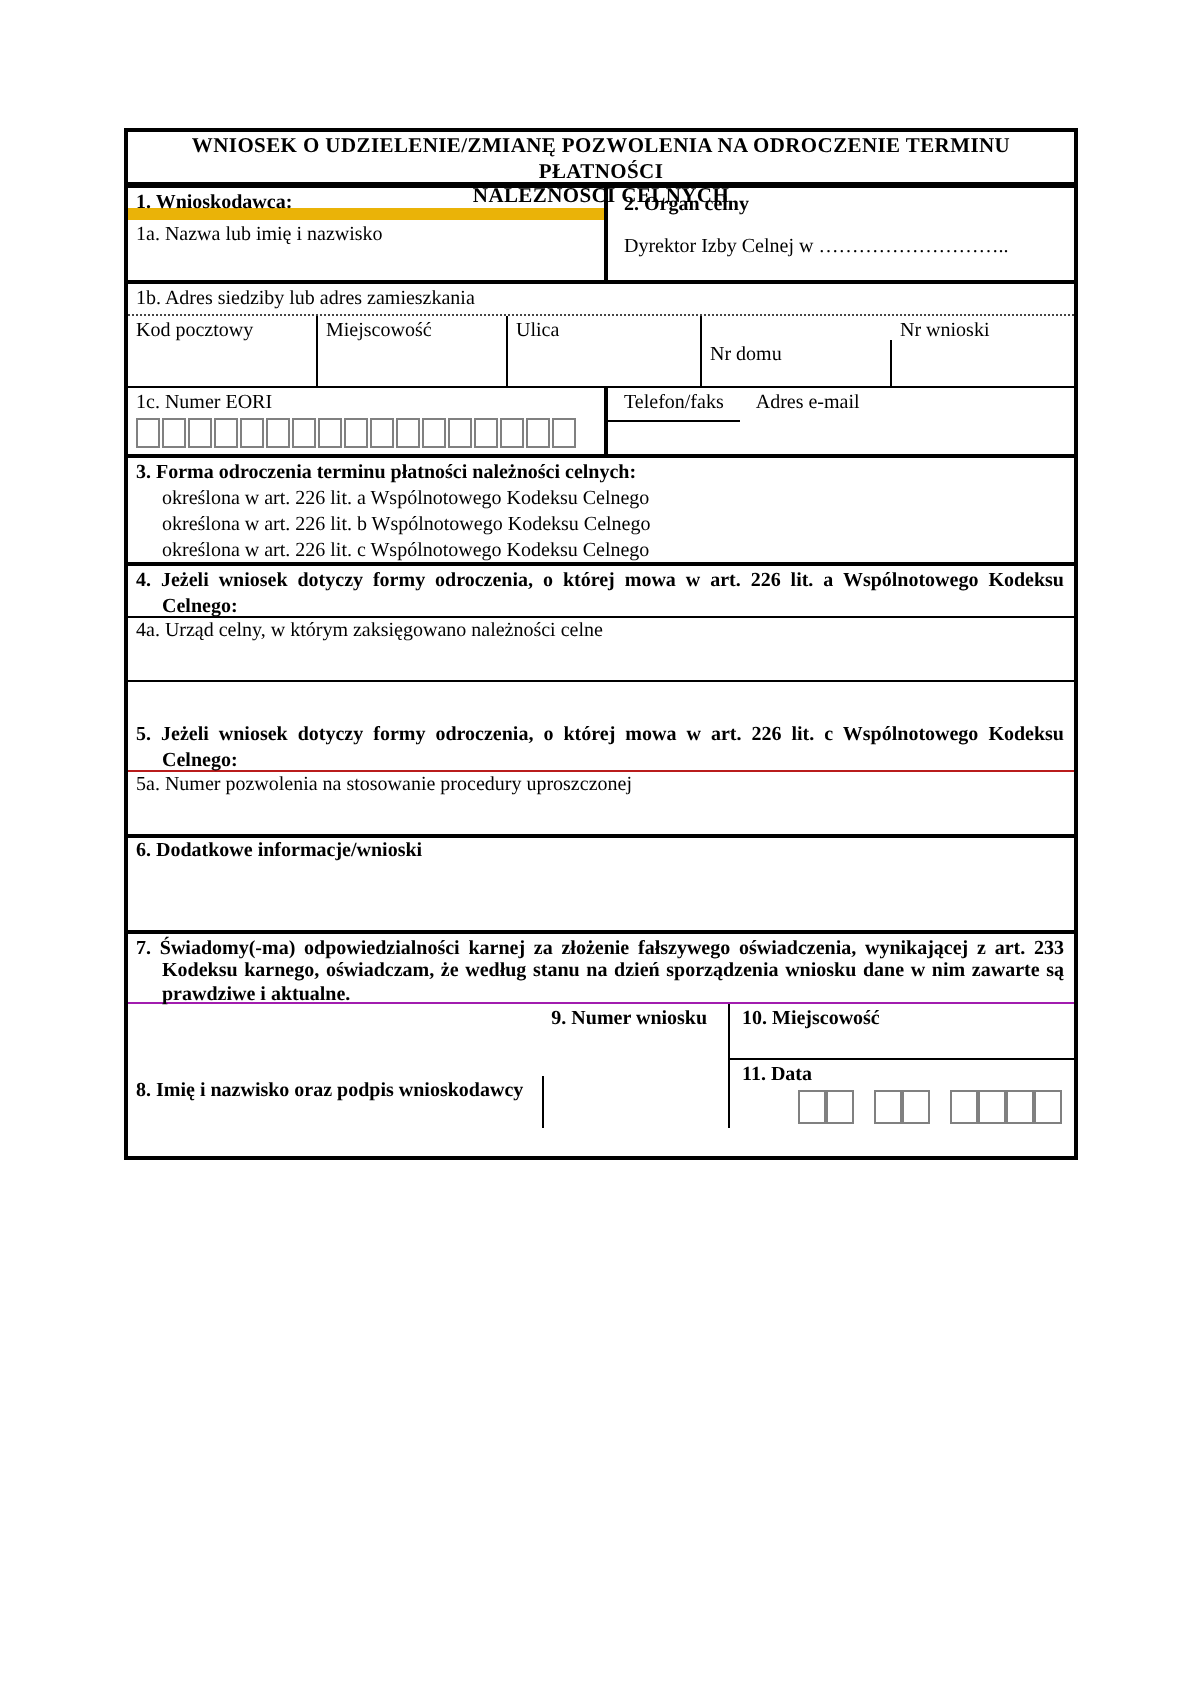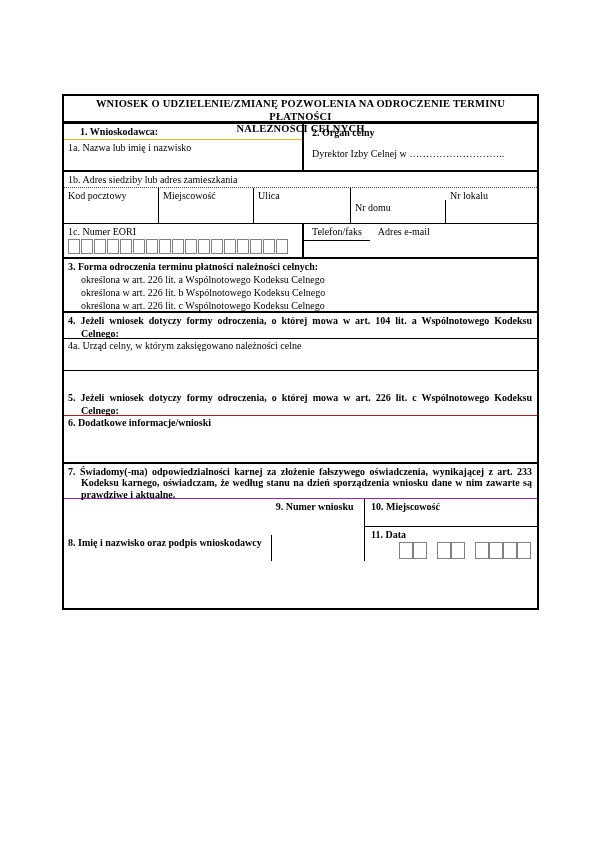--- a/index.html
+++ b/index.html
@@ -3,36 +3,36 @@
 <meta charset="utf-8">
 <style>
   * { margin:0; padding:0; box-sizing:border-box; }
   html,body { background:#fff; }
   .page {
     position:relative; width:600px; height:849px; background:#ffffff;
     font-family:"Liberation Serif","DejaVu Serif",serif;
     color:#000; font-size:10px; line-height:12px;
   }
   .form {
-    position:absolute; left:62px; top:94px; width:477px; height:516px;
+    position:absolute; left:62px; top:64px; width:477px; height:516px;
     border:2px solid #000; background:#fff;
   }
   .row { width:100%; }
   .bold { font-weight:bold; }
   .pad { padding:1px 4px; }
 
   .title-row {
     height:28px; border-bottom:3px solid #000; text-align:center;
     font-weight:bold; font-size:10.5px; line-height:12.5px; padding-top:2px;
     letter-spacing:.2px;
   }
 
   .row-a { height:48px; display:flex; border-bottom:2px solid #000; }
   .col-applicant { width:238px; display:flex; flex-direction:column; }
-  .cell-1 { height:16px; border-bottom:1px solid #eab308; font-weight:bold; padding:2px 4px 0 16px; }
+  .cell-1 { height:16px; border-bottom:6px solid #eab308; font-weight:bold; padding:2px 4px 0 4px; }
   .cell-1a { flex:1; padding:2px 4px; }
   .col-organ { flex:1; border-left:2px solid #000; padding:3px 8px; }
   .organ-text { margin-top:9px; }
 
   .row-1b { height:16px; border-bottom:1px dotted #444; padding:2px 4px 0 4px; }
 
   .row-addr { height:36px; display:flex; border-bottom:1px solid #000; }
   .addr-cell { border-right:1px solid #000; padding:2px 4px; }
   .addr-cell:last-child { border-right:none; }
   .w1 { width:95px; } .w2 { width:95px; } .w3 { width:97px; } .w4 { width:95px;margin-top:12px; } .w5 { flex:1; }
@@ -105,21 +105,21 @@
       <div class="addr-cell w2">
         <span>Miejscowość</span>
       </div>
       <div class="addr-cell w3">
         <span>Ulica</span>
       </div>
       <div class="addr-cell w4">
         <span>Nr domu</span>
       </div>
       <div class="addr-cell w5">
-        <span>Nr lokalu</span>
+        <span>Nr wnioski</span>
       </div>
     </div>
 
     <div class="row row-1c">
       <div class="cell-eori">
         <div>1c. Numer EORI</div>
         <div class="boxes">
             <div class="char-box"></div>
             <div class="char-box"></div>
             <div class="char-box"></div>
@@ -151,26 +151,29 @@
 
     <div class="row row-s3">
       <div class="bold">3. Forma odroczenia terminu płatności należności celnych:</div>
       <div class="s3-options">
         <div>określona w art. 226 lit. a Wspólnotowego Kodeksu Celnego</div>
         <div>określona w art. 226 lit. b Wspólnotowego Kodeksu Celnego</div>
         <div>określona w art. 226 lit. c Wspólnotowego Kodeksu Celnego</div>
       </div>
     </div>
 
-    <div class="row row-s4h hang">4. Jeżeli wniosek dotyczy formy odroczenia, o której mowa w art. 104 lit. a Wspólnotowego Kodeksu Celnego:</div>
+    <div class="row row-s4h hang">4. Jeżeli wniosek dotyczy formy odroczenia, o której mowa w art. 226 lit. a Wspólnotowego Kodeksu Celnego:</div>
     <div class="row row-4a pad">
       <span>4a. Urząd celny, w którym zaksięgowano należności celne</span>
     </div>
 
     <div class="row row-s5h hang">5. Jeżeli wniosek dotyczy formy odroczenia, o której mowa w art. 226 lit. c Wspólnotowego Kodeksu Celnego:</div>
+    <div class="row row-5a pad">
+      <span>5a. Numer pozwolenia na stosowanie procedury uproszczonej</span>
+    </div>
 
     <div class="row row-s6 pad">
       <span>6. Dodatkowe informacje/wnioski</span>
     </div>
 
     <div class="row row-s7 hang">7. Świadomy(-ma) odpowiedzialności karnej za złożenie fałszywego oświadczenia, wynikającej z art. 233 Kodeksu karnego, oświadczam, że według stanu na dzień sporządzenia wniosku dane w nim zawarte są prawdziwe i aktualne.</div>
 
     <div class="row row-bottom">
       <div class="cell-8">
         <span>8. Imię i nazwisko oraz podpis wnioskodawcy</span>

